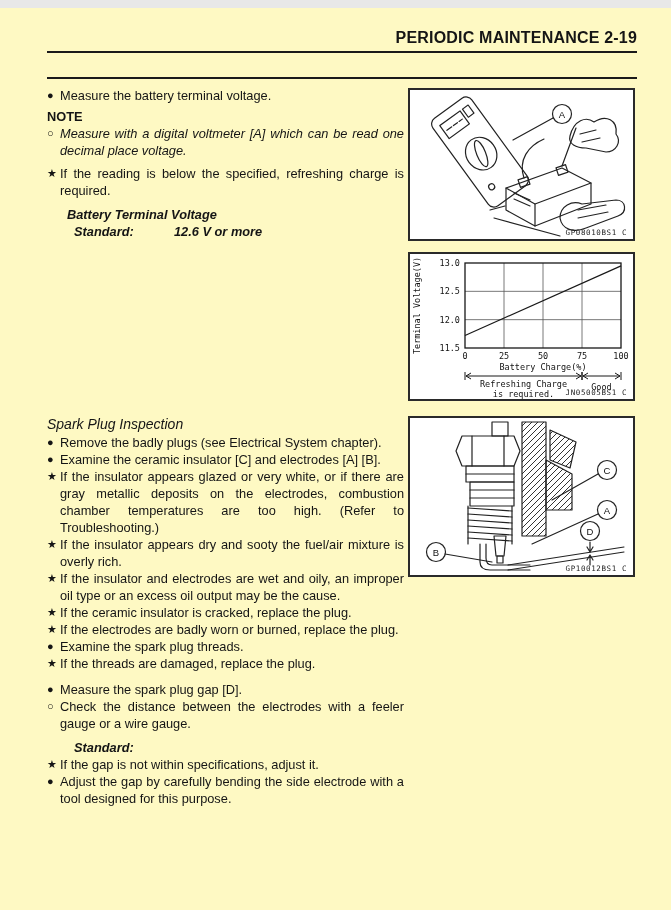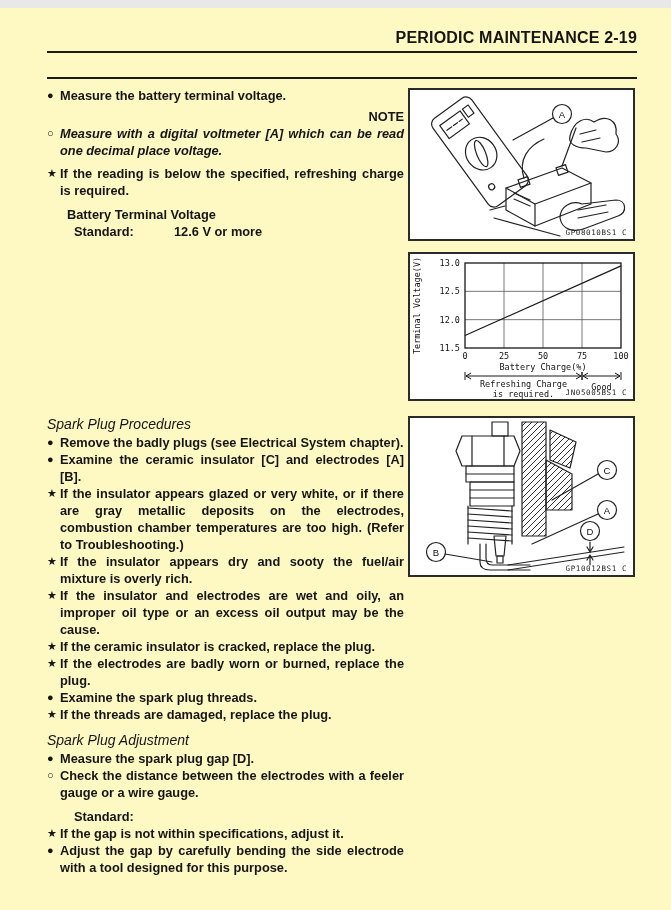--- a/index.html
+++ b/index.html
@@ -20,25 +20,25 @@
   .section-heading {
     position:absolute; top:47px; left:49px;
     font-size:15px; font-weight:bold;
   }
   .left-col {
     position:absolute; left:47px; top:79px; width:357px;
     font-size:12.8px; line-height:17px;
   }
   .li { display:flex; }
   .li .mk { flex:none; width:13px; font-size:11px; }
-  .li .tx { flex:1; text-align:justify;font-weight:bold; }
-  .note-title { text-align:right; font-weight:bold; margin-top:4px; }
+  .li .tx { flex:1; text-align:justify; }
+  .note-title { text-align:left; font-weight:bold; margin-top:4px; }
   .italic { font-style:italic; }
   .spacer6 { height:6px; }
-  .spec { margin:7px 0 0 20px; font-weight:bold; }
+  .spec { margin:7px 0 0 20px; font-weight:bold;font-style:italic; }
   .spec-row { display:flex; margin-left:7px; }
   .spec-row .lbl { width:100px; flex:none; }
   .sub-title { font-style:italic; font-size:14px; margin-bottom:1px; }
   .sec-inspection { margin-top:176px; }
   .sec-adjustment { margin-top:9px; }
   .fig {
     position:absolute; left:408px; width:227px;
     border:2px solid #2a2a2a; background:#fff;
   }
   .fig-1 { top:80px;  height:153px; }
@@ -80,21 +80,21 @@
     </div>
     <div class="spec">
       <div>Battery Terminal Voltage</div>
       <div class="spec-row">
         <span class="lbl">Standard:</span>
         <span>12.6 V or more</span>
       </div>
     </div>
 
     <div class="sec-inspection">
-      <div class="sub-title">Spark Plug Procedures</div>
+      <div class="sub-title">Spark Plug Inspection</div>
       <div>
 
       <div class="li">
             <span class="mk">●</span>
             <span class="tx">Remove the badly plugs (see Electrical System chapter).</span>
           </div>
           <div class="li">
             <span class="mk">●</span>
             <span class="tx">Examine the ceramic insulator [C] and electrodes [A] [B].</span>
           </div>
@@ -123,21 +123,20 @@
             <span class="tx">Examine the spark plug threads.</span>
           </div>
           <div class="li">
             <span class="mk">★</span>
             <span class="tx">If the threads are damaged, replace the plug.</span>
           </div>
         </div>
     </div>
 
     <div class="sec-adjustment">
-      <div class="sub-title">Spark Plug Adjustment</div>
       <div>
 
       <div class="li">
             <span class="mk">●</span>
             <span class="tx">Measure the spark plug gap [D].</span>
           </div>
           <div class="li">
             <span class="mk">○</span>
             <span class="tx">Check the distance between the electrodes with a feeler gauge or a wire gauge.</span>
           </div>

